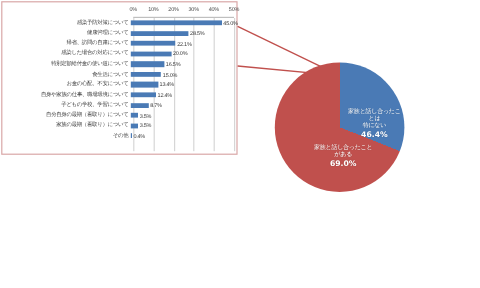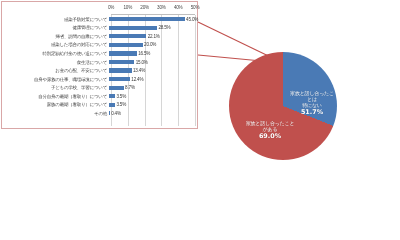--- a/index.html
+++ b/index.html
@@ -107,21 +107,21 @@
     text-shadow:0 0 1px rgba(0,0,0,.25);
   }
   .slice-pct{
     display:block;
     font-size:6.4px;
     font-weight:bold;
     line-height:8px;
     letter-spacing:0px;
   }
   .label-blue{left:60px;top:32px;width:46px;}
-  .label-red{left:8px;top:62px;width:66px;}
+  .label-red{left:24px;top:62px;width:66px;}
 </style>
 </head>
 <body>
 
 <div id="root">
 
   <div class="callout">
     <div class="bar-chart">
 
       <div class="axis-top"></div>
@@ -235,21 +235,21 @@
     <polyline points="198,22 283,63" fill="none" stroke="#c0504d" stroke-width="1.1"></polyline>
     <polyline points="198,55 283,63" fill="none" stroke="#c0504d" stroke-width="1.1"></polyline>
   </svg>
 
   <div class="pie-wrap">
     <div class="pie" id="pie-disc" style="background: conic-gradient(rgb(74, 122, 181) 0deg, rgb(74, 122, 181) 111.6deg, rgb(192, 80, 77) 111.6deg, rgb(192, 80, 77) 360deg);"></div>
 
     <div class="slice-label label-blue">
       <span>家族と話し合ったことは
 特にない</span>
-      <span class="slice-pct">51.7%</span>
+      <span class="slice-pct">46.4%</span>
     </div>
 
     <div class="slice-label label-red">
       <span>家族と話し合ったこと
 がある</span>
       <span class="slice-pct">69.0%</span>
     </div>
   </div>
 
 </div>

